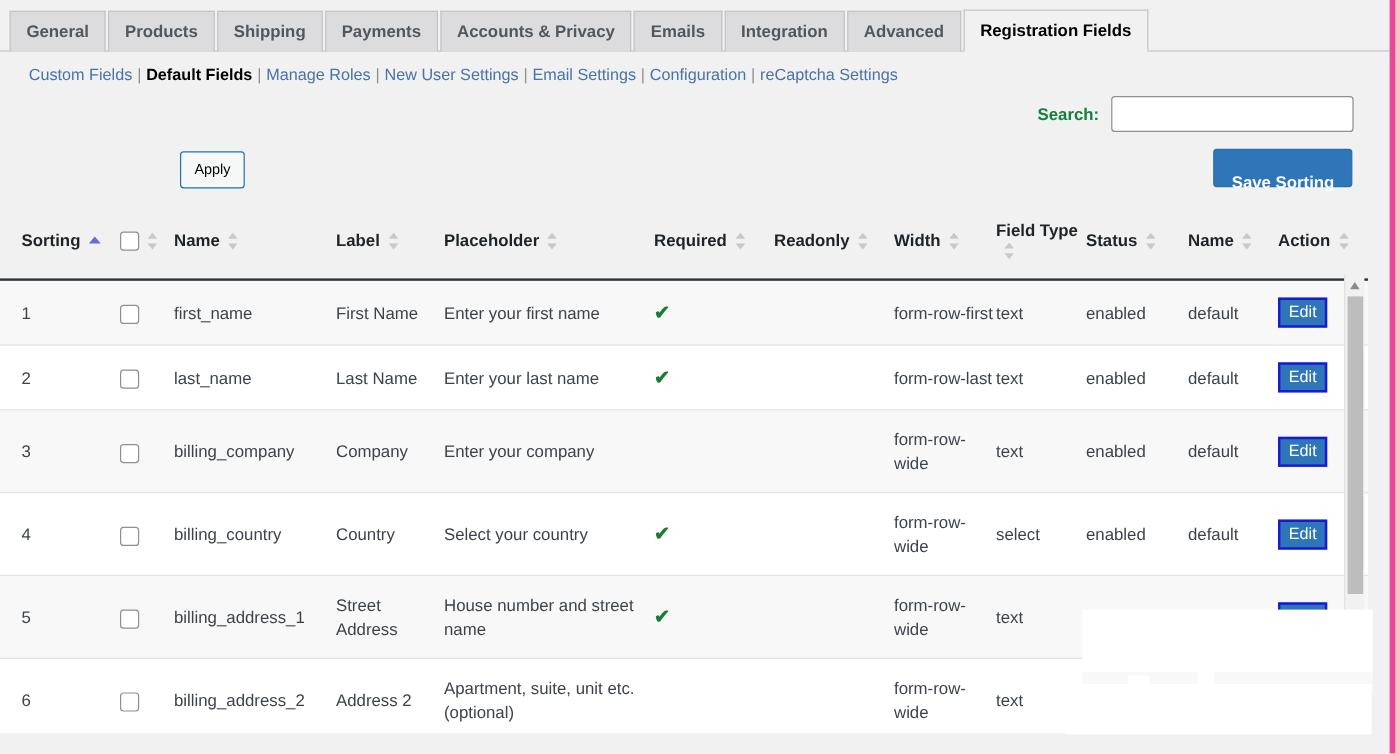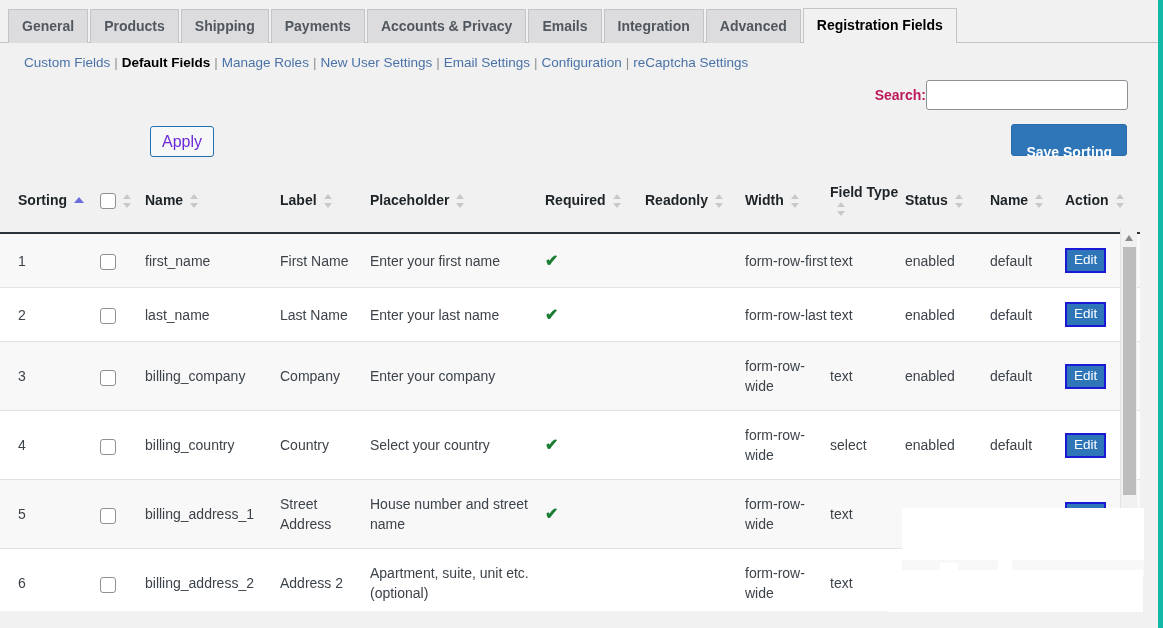--- a/index.html
+++ b/index.html
@@ -8,21 +8,21 @@
     width: 1163px; height: 628px;
     overflow: hidden;
     background: #f1f1f1;
     font-family: "Liberation Sans", sans-serif;
     -webkit-font-smoothing: antialiased;
   }
   #page {
     position: relative;
     width: 1163px; height: 628px;
     background: #f1f1f1;
-    border-right: 5px solid #14b8a6;
+    border-right: 5px solid #ec4899;
     overflow: hidden;
   }
 
   
   .tabbar {
     position: relative;
     height: 43px;
     padding: 7px 0 0 8px;
     border-bottom: 1px solid #c3c4c7;
     white-space: nowrap;
@@ -77,21 +77,22 @@
   .search-row {
     position: absolute;
     right: 30px;
     top: 80px;
     display: flex;
     align-items: center;
   }
   .search-label {
     font-size: 14px;
     font-weight: bold;
-    color: #be185d;
+    color: #15803d;
+    margin-right: 10px;
   }
   .search-input {
     width: 202px;
     height: 30px;
     border: 1px solid #8c8f94;
     border-radius: 3px;
     background: #fff;
     padding: 0 8px;
     font-size: 14px;
     font-family: "Liberation Sans", sans-serif;
@@ -130,22 +131,22 @@
     border-bottom: 1.6px solid #3c434a;
     transform: rotate(-45deg);
   }
   .apply-btn {
     position: absolute;
     left: 150px; top: 0;
     height: 31px;
     background: #f6f7f7;
     border: 1px solid #2271b1;
     border-radius: 3px;
-    color: #6d28d9;
-    font-size: 16px;
+    color: #000000;
+    font-size: 12px;
     font-family: "Liberation Sans", sans-serif;
     padding: 0 11px;
     line-height: 29px;
     cursor: pointer;
   }
   .save-sorting {
     position: absolute;
     right: 31px; top: -2px;
     height: 32px;
     background: #2e76b8;

